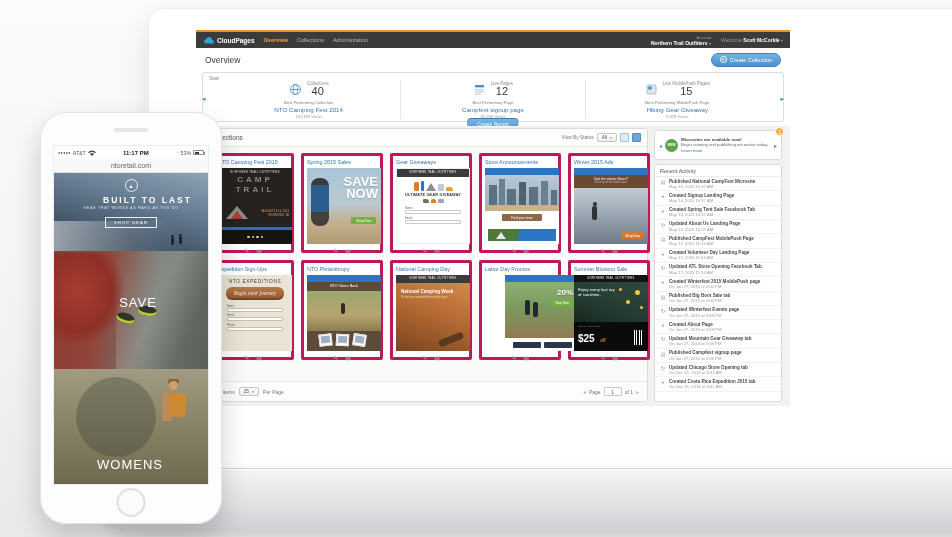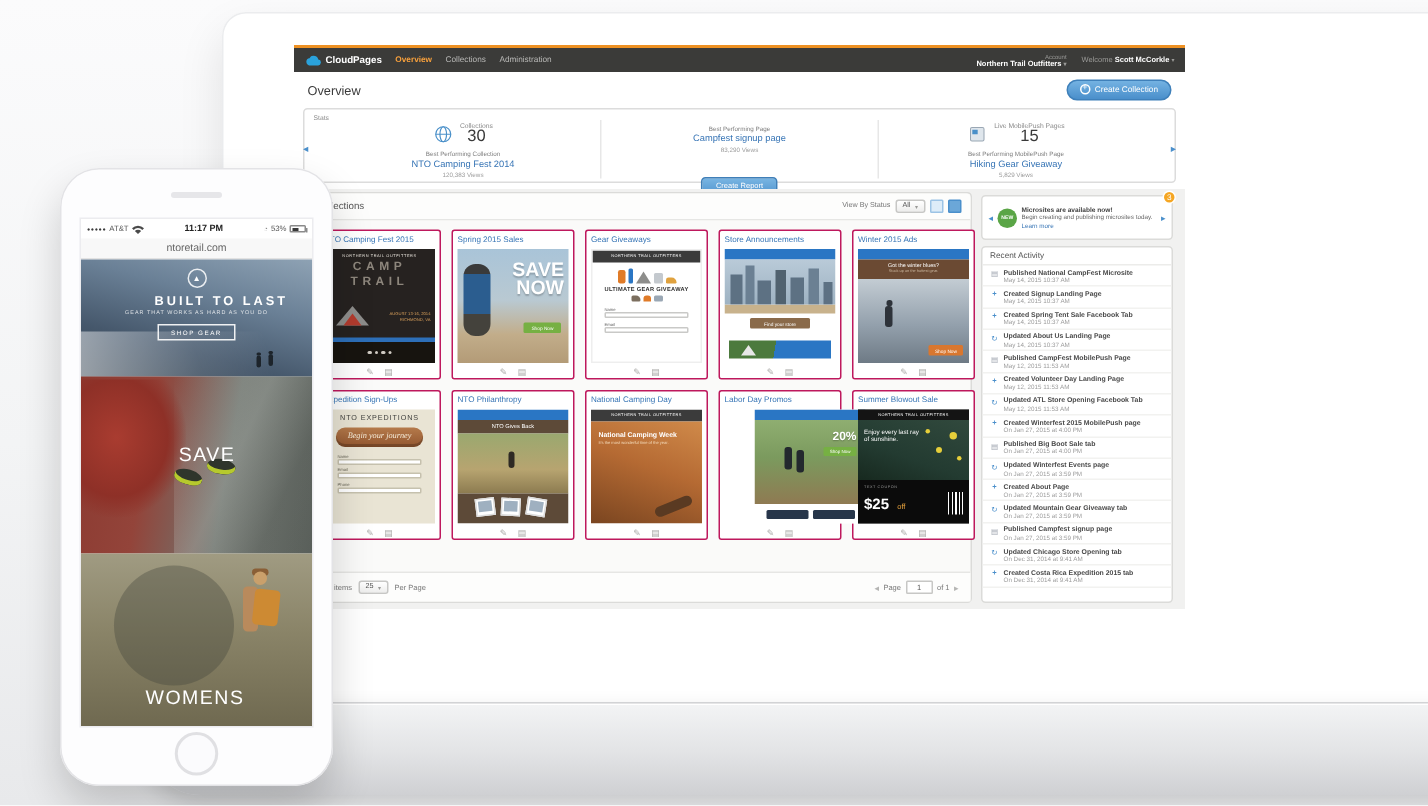--- a/index.html
+++ b/index.html
@@ -61,21 +61,21 @@
   .collhead{height:18px;display:flex;align-items:center;padding:0 6px;background:#fdfdfc;
     border-bottom:1px solid #e6e6e4;border-radius:3px 3px 0 0;}
   .ctit{font-size:6.5px;color:#555;}
   .vbs{margin-left:auto;display:flex;align-items:center;gap:3px;font-size:4.8px;color:#777;}
   .sel{border:1px solid #c7c7c5;background:linear-gradient(#fff,#ededec);padding:1px 4px;
     border-radius:2px;font-size:4.8px;color:#555;display:flex;gap:3px;align-items:center;}
   .vtog{width:9px;height:9px;border:1px solid #9cc3e5;background:#ddecf8;border-radius:1px;}
   .vtog.on{background:#6ba7d8;border-color:#4a8fcb;}
 
   .grid{position:absolute;left:7px;top:24px;display:grid;grid-template-columns:repeat(5,82px);gap:7px;}
-  .card{width:82px;height:100px;background:#fff;border:1px solid #be185d;border-radius:2px;padding:3px 3px 0;}
+  .card{width:82px;height:100px;background:#fff;border:3px solid #be185d;border-radius:2px;padding:3px 3px 0;}
   .ctitle{font-size:5.4px;color:#3674b5;height:9px;white-space:nowrap;overflow:hidden;}
   .thumb{position:relative;width:74px;height:76px;overflow:hidden;}
   .cfoot{height:12px;display:flex;justify-content:center;gap:7px;align-items:center;color:#a9a9a7;font-size:6px;}
 
   
   .t0{background:#262220;color:#fff;text-align:center;padding-top:3px;}
   .tb-brand{font-size:2.6px;letter-spacing:.4px;color:#e9e4dc;}
   .cf-word{font-size:8px;font-weight:bold;letter-spacing:3px;color:#8d867c;line-height:1.05;margin-top:2px;}
   .tent{position:absolute;left:8px;top:38px;width:0;height:0;border-left:11px solid transparent;
     border-right:11px solid transparent;border-bottom:13px solid #8d8d8b;}
@@ -325,28 +325,40 @@
           <div class="stop">
             <svg width="13" height="13" viewBox="0 0 13 13">
                 <g fill="none" stroke="#4a90c9" stroke-width=".8">
                   <circle cx="6.5" cy="6.5" r="5"></circle>
                   <ellipse cx="6.5" cy="6.5" rx="2.2" ry="5"></ellipse>
                   <line x1="1.5" y1="6.5" x2="11.5" y2="6.5"></line>
                 </g>
               </svg>
             <div>
                 <div class="slabel">Collections</div>
-            <div class="sval">30</div>
+            <div class="sval">40</div>
               </div>
           </div>
           <div class="sbest">Best Performing Collection</div>
           <div class="sname">NTO Camping Fest 2014</div>
           <div class="sviews">120,383 Views</div>
         </div>
         <div class="scol">
+          <div class="stop">
+            <svg width="13" height="13" viewBox="0 0 13 13">
+                <rect x="2" y="2" width="9" height="2.4" fill="#4a90c9"></rect>
+                <rect x="2" y="6" width="9" height="1.2" fill="#c6cdd4"></rect>
+                <rect x="2" y="8.2" width="9" height="1.2" fill="#c6cdd4"></rect>
+                <rect x="2" y="10.4" width="6" height="1.2" fill="#c6cdd4"></rect>
+              </svg>
+            <div>
+                <div class="slabel">Live Pages</div>
+            <div class="sval">12</div>
+              </div>
+          </div>
           <div class="sbest">Best Performing Page</div>
           <div class="sname">Campfest signup page</div>
           <div class="sviews">83,290 Views</div>
         </div>
         <div class="scol">
           <div class="stop">
             <svg width="13" height="13" viewBox="0 0 13 13">
                 <rect x="2" y="2" width="9" height="9" rx="1" fill="#dfe6ec" stroke="#9aa7b4" stroke-width=".7"></rect>
                 <rect x="3.2" y="3.5" width="3.6" height="3" fill="#4a90c9"></rect>
               </svg>

